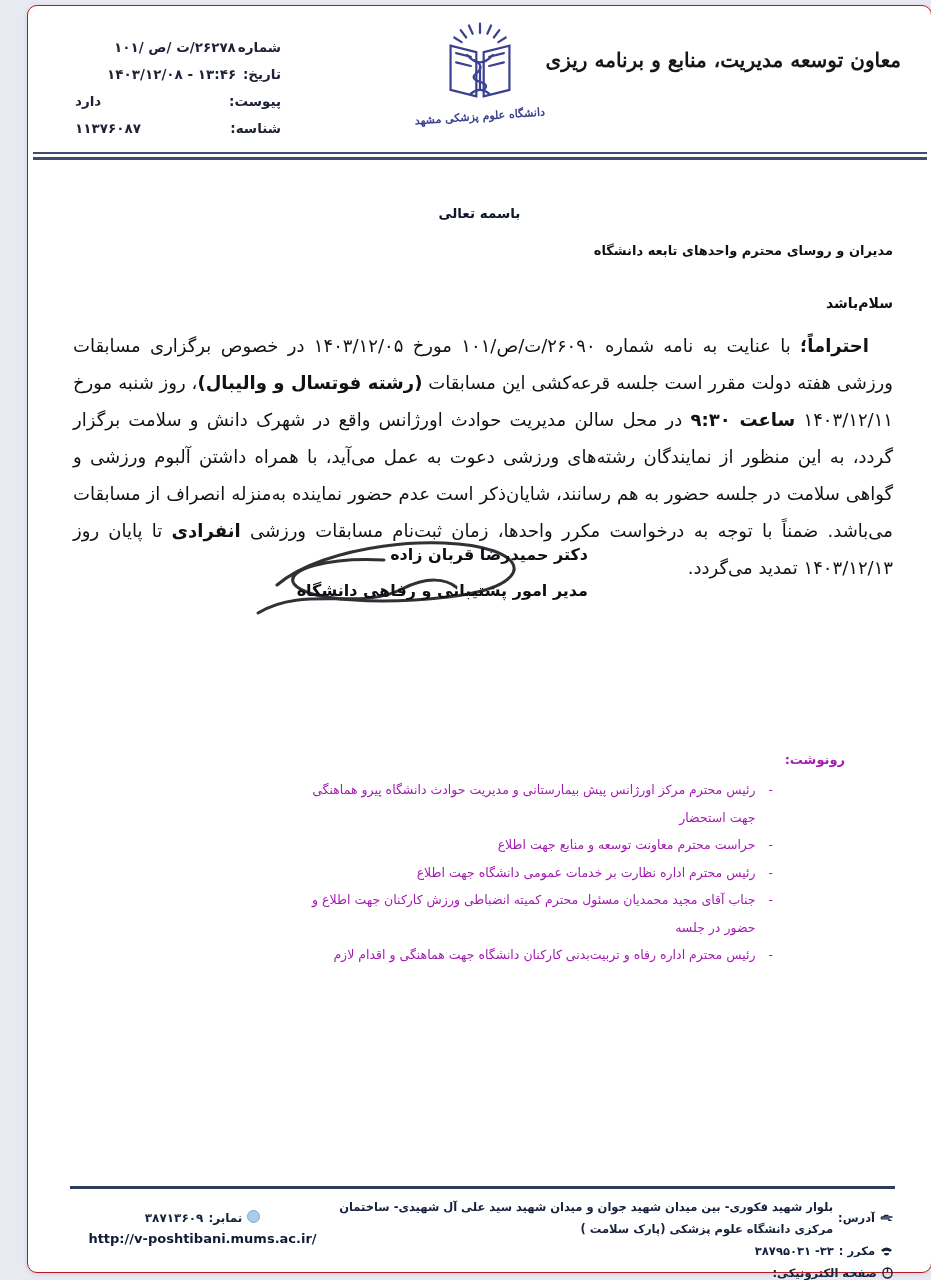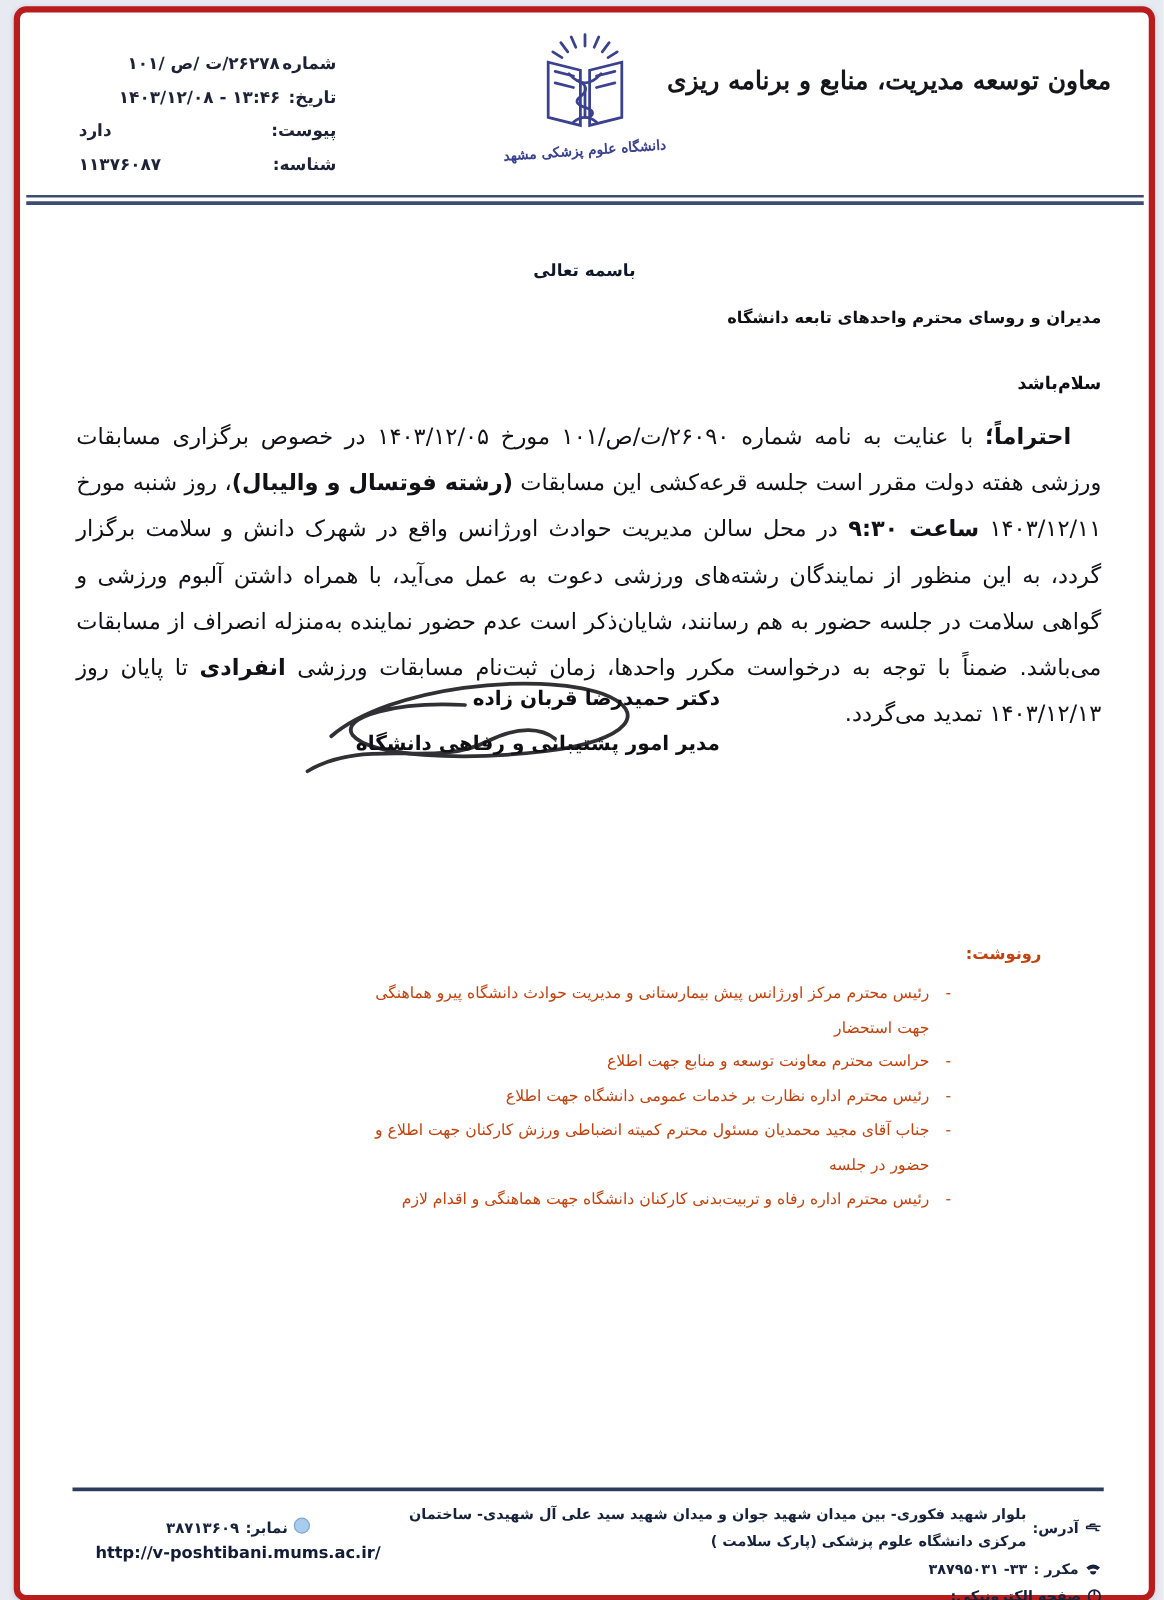--- a/index.html
+++ b/index.html
@@ -2,22 +2,22 @@
 <html lang="fa"><head>
 <meta charset="utf-8">
 <style>
   html,body{margin:0;padding:0;}
   .canvas{
     position:relative;width:931px;height:1280px;overflow:hidden;
     background:#e8eaf2;
     font-family:"DejaVu Sans",sans-serif;
   }
   .page{
-    position:absolute;left:11px;top:5px;width:903px;height:1266px;
-    background:#ffffff;border:5px solid #b91c1c;border-radius:10px;
+    position:absolute;left:27px;top:5px;width:903px;height:1266px;
+    background:#ffffff;border:1px solid #b91c1c;border-radius:10px;
     box-shadow:0 1px 4px rgba(60,70,110,.18);
     direction:rtl;color:#111;text-decoration:underline;
   }
   
   .org-title{
     position:absolute;top:42px;right:30px;
     font-family:"DejaVu Serif",serif;font-weight:700;font-size:20px;
     color:#15151c;letter-spacing:-.5px;white-space:nowrap;
   }
   .logo{position:absolute;top:14px;left:0;right:0;width:130px;margin:0 auto;text-align:center;}
@@ -46,21 +46,21 @@
     position:absolute;top:303px;right:38px;left:45px;
     font-size:18px;line-height:37px;color:#121216;
     text-align:justify;text-indent:24px;
   }
   .body-par .b{font-weight:700;}
   
   .signature{position:absolute;top:531px;left:170px;width:390px;text-align:right;
     font-size:16px;font-weight:700;color:#0f0f13;line-height:36px;}
   .scribble{position:absolute;left:34px;top:-10px;pointer-events:none;}
   
-  .cc{position:absolute;top:746px;right:86px;width:560px;font-size:12.5px;color:#c2410c;}
+  .cc{position:absolute;top:746px;right:86px;width:560px;font-size:12.5px;color:#a21caf;}
   .cc-label{font-weight:700;font-size:13px;margin-bottom:9px;}
   .cc-item{display:flex;gap:13px;padding-right:72px;line-height:27.5px;}
   .cc-dash{flex:0 0 auto;}
   
   .rule-footer{position:absolute;top:1180px;left:42px;right:36px;border-top:3px solid #2e3c5e;}
   .footer-right{position:absolute;top:1190px;right:38px;left:300px;text-align:right;
     font-size:11.5px;font-weight:700;color:#16213c;line-height:22px;}
   .foot-row{display:flex;justify-content:flex-start;gap:5px;align-items:center;}
   .foot-icon{flex:0 0 auto;display:inline-flex;align-items:center;}
   .footer-left{position:absolute;top:1203px;left:57px;width:235px;

